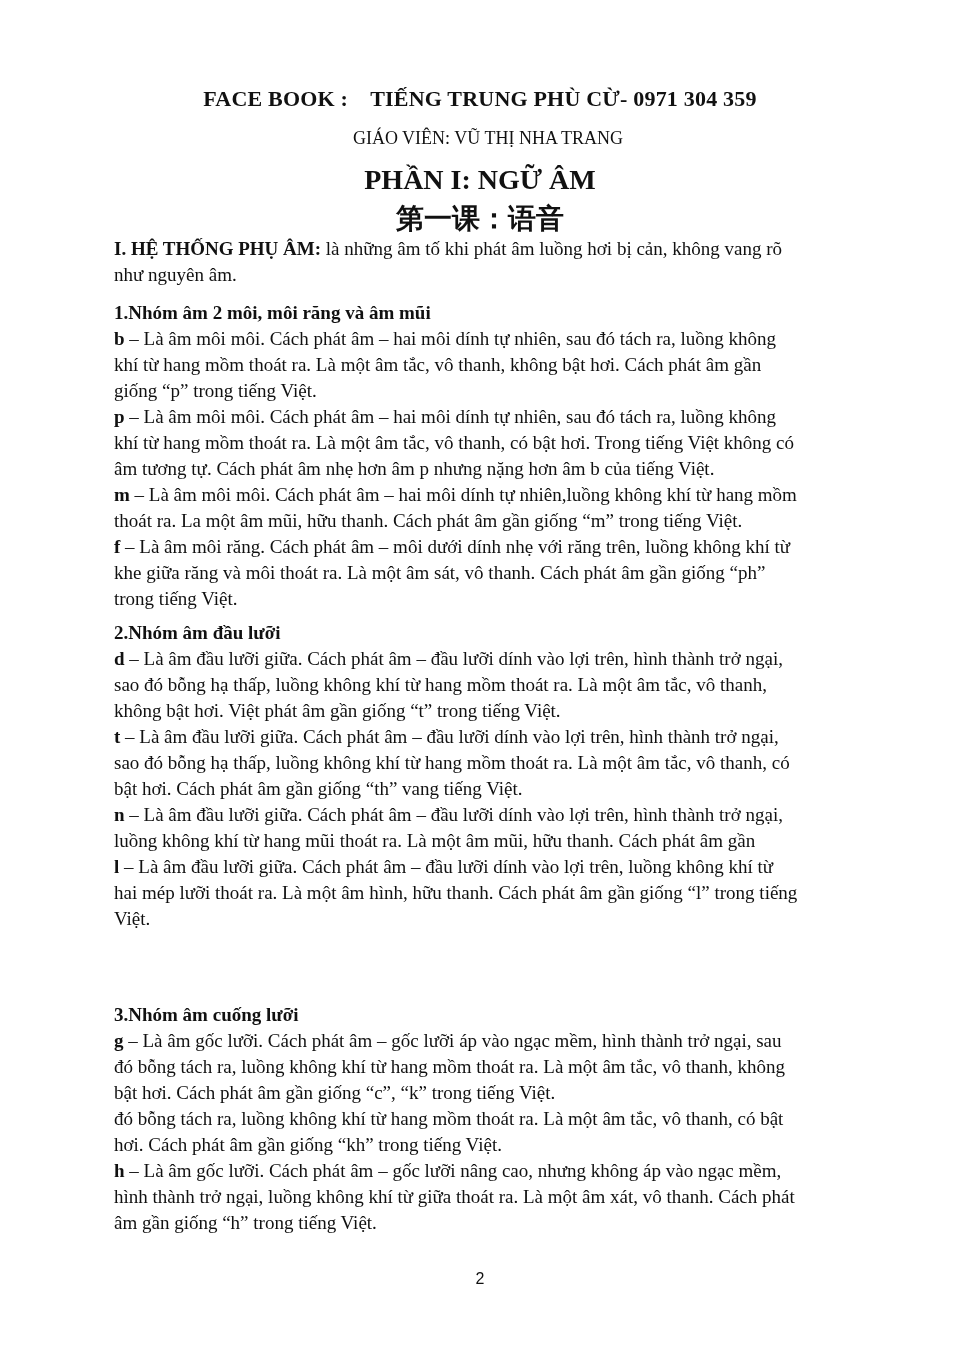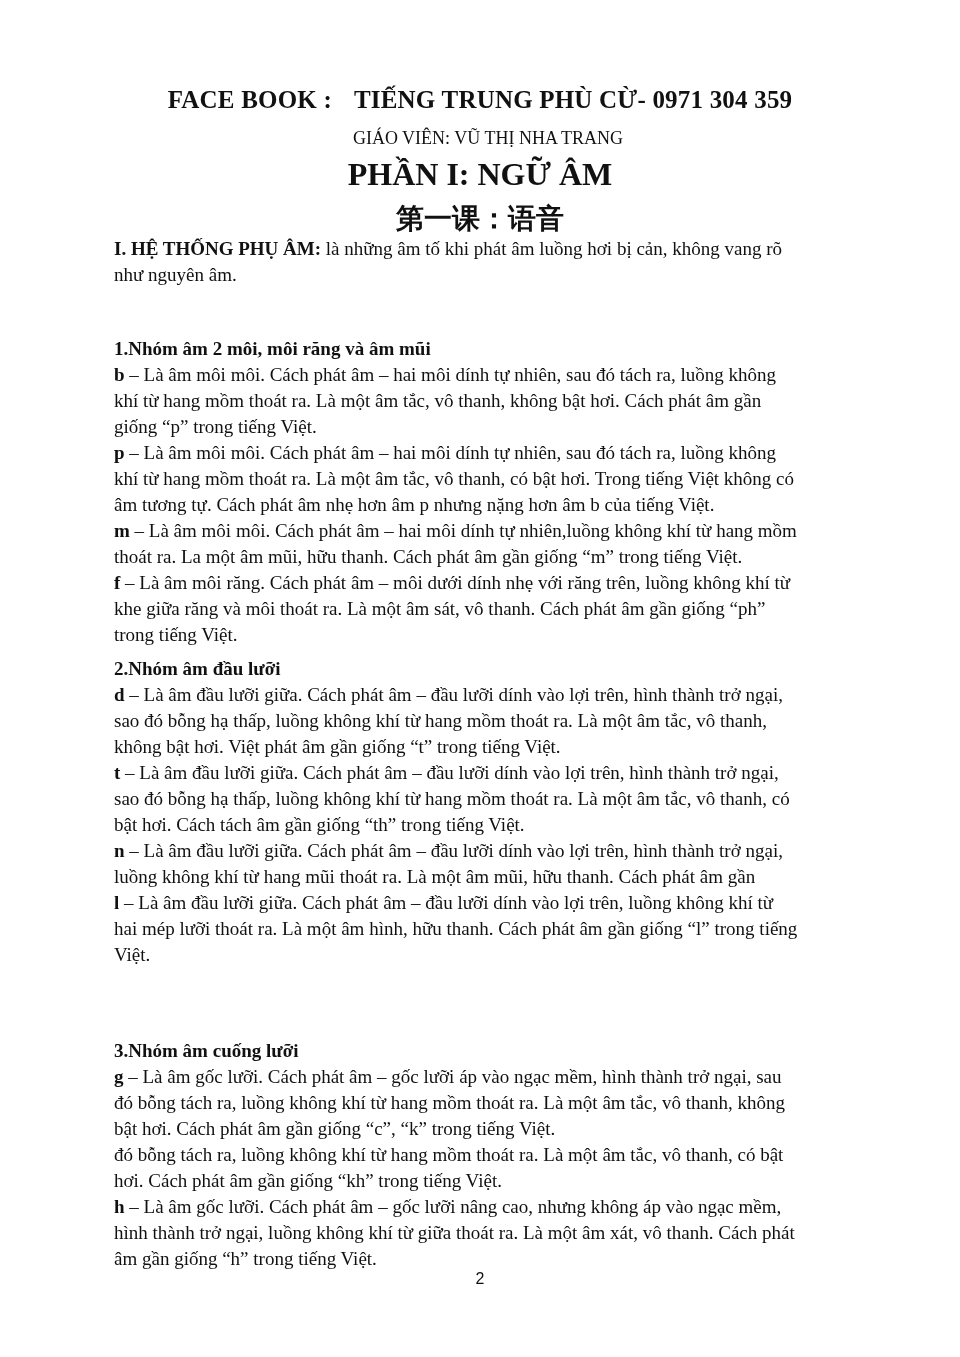--- a/index.html
+++ b/index.html
@@ -1,27 +1,27 @@
 <!DOCTYPE html>
 <html><head>
 <meta charset="utf-8">
 <style>
   html, body { margin: 0; padding: 0; background: #ffffff; }
   body { width: 960px; height: 1357px; position: relative; overflow: hidden;
          font-family: "Liberation Serif", "DejaVu Serif", serif; color: #111; }
   .page { position: absolute; left: 0; top: 0; width: 960px; height: 1357px; }
   .center { position: absolute; left: 0; width: 960px; text-align: center; }
-  .hdr { top: 86px; font-size: 25px; font-weight: bold; letter-spacing: 0.2px; }
+  .hdr { top: 86px; font-size: 22px; font-weight: bold; letter-spacing: 0.2px; }
   .hdr .gap { display: inline-block; width: 22px; }
   .teacher { top: 128px; font-size: 18px; padding-left: 8px; }
-  .title { top: 156px; font-size: 32px; font-weight: bold; }
+  .title { top: 164px; font-size: 28px; font-weight: bold; }
   .cn { top: 200px; font-size: 28px; font-weight: bold; font-family: Liberation Serif, serif; }
   .body { position: absolute; left: 114px; width: 760px; font-size: 19px; line-height: 26px; }
   .line { display: block; white-space: nowrap; }
-  .b { font-weight: bold; margin-top: 36px; }
+  .b { font-weight: bold; }
   .u { text-decoration: underline; }
   .pnum { position: absolute; top: 1270px; left: 0; width: 960px; text-align: center;
           font-size: 16px; font-family: "Liberation Sans", sans-serif; }
 </style>
 </head>
 <body>
 
 <div class="page">
 
   <div class="center hdr">
@@ -51,21 +51,21 @@
     <span class="line">trong tiếng Việt.</span>
   </div>
 
   <div class="body" style="top:620px;">
     <span class="line b">2.Nhóm âm đầu lưỡi</span>
     <span class="line"><span class="b">d</span><span> – Là âm đầu lưỡi giữa. Cách phát âm – đầu lưỡi dính vào lợi trên, hình thành trở ngại,</span></span>
     <span class="line">sao đó bỗng hạ thấp, luồng không khí từ hang mồm thoát ra. Là một âm tắc, vô thanh,</span>
     <span class="line">không bật hơi. Việt phát âm gần giống “t” trong tiếng Việt.</span>
     <span class="line"><span class="b">t</span><span> – Là âm đầu lưỡi giữa. Cách phát âm – đầu lưỡi dính vào lợi trên, hình thành trở ngại,</span></span>
     <span class="line">sao đó bỗng hạ thấp, luồng không khí từ hang mồm thoát ra. Là một âm tắc, vô thanh, có</span>
-    <span class="line">bật hơi. Cách tách âm gần giống “th” trong tiếng Việt.</span>
+    <span class="line">bật hơi. Cách phát âm gần giống “th” vang tiếng Việt.</span>
     <span class="line"><span class="b">n</span><span> – Là âm đầu lưỡi giữa. Cách phát âm – đầu lưỡi dính vào lợi trên, hình thành trở ngại,</span></span>
     <span class="line">luồng không khí từ hang mũi thoát ra. Là một âm mũi, hữu thanh. Cách phát âm gần</span>
     <span class="line"><span class="b">l</span><span> – Là âm đầu lưỡi giữa. Cách phát âm – đầu lưỡi dính vào lợi trên, luồng không khí từ</span></span>
     <span class="line">hai mép lưỡi thoát ra. Là một âm hình, hữu thanh. Cách phát âm gần giống “l” trong tiếng</span>
     <span class="line">Việt.</span>
   </div>
 
   <div class="body" style="top:1002px;">
     <span class="line b">3.Nhóm âm cuống lưỡi</span>
     <span class="line"><span class="b u">g</span><span> – Là âm gốc lưỡi. Cách phát âm – gốc lưỡi áp vào ngạc mềm, hình thành trở ngại, sau</span></span>

